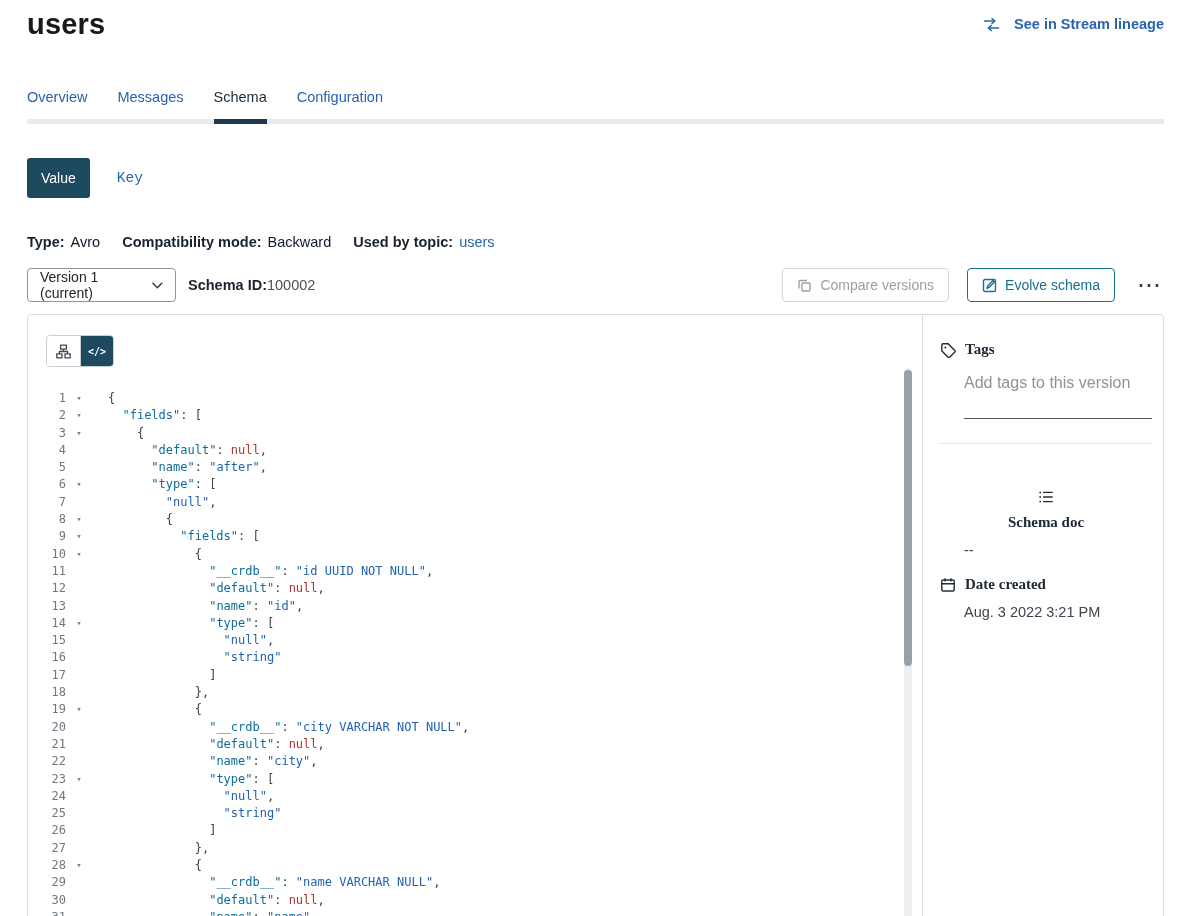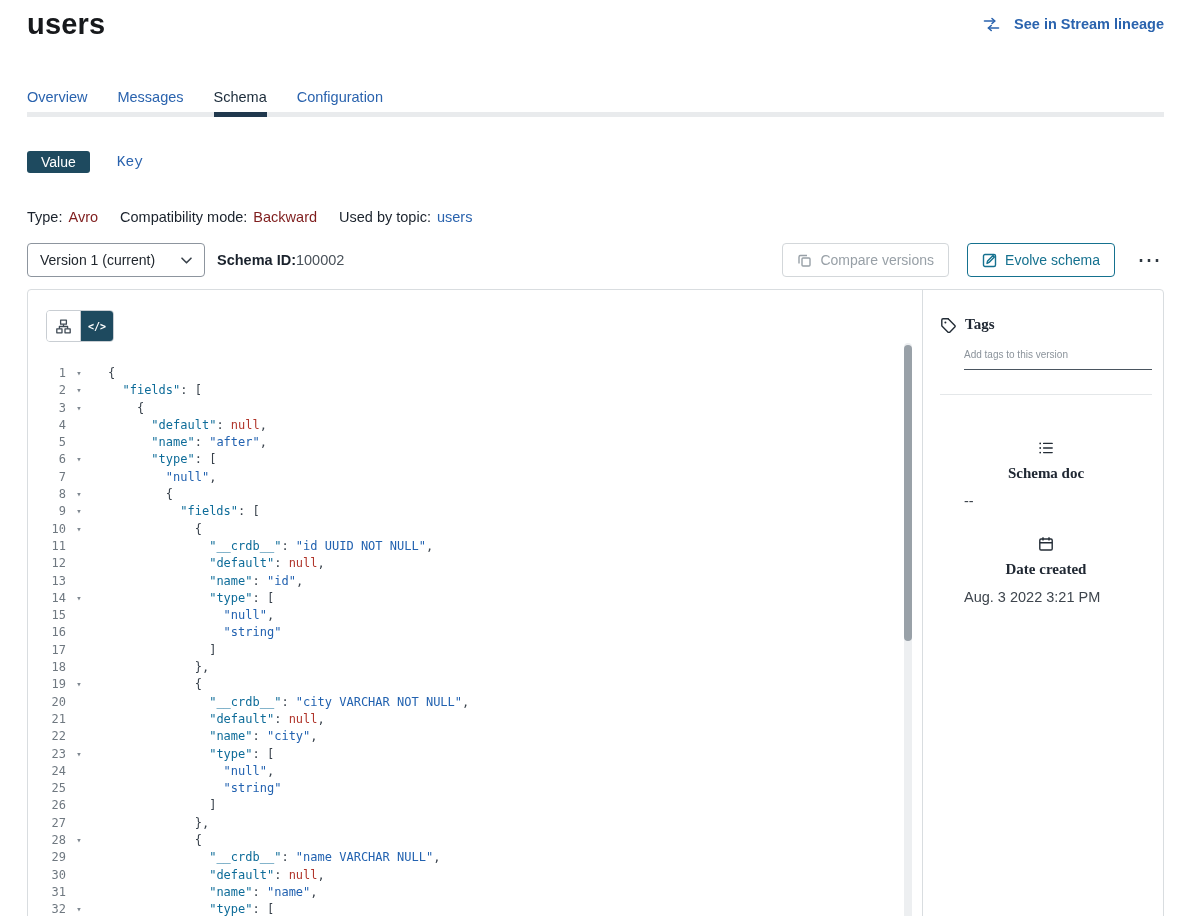--- a/index.html
+++ b/index.html
@@ -23,40 +23,40 @@
 
   
   .header-row{display:flex;justify-content:space-between;align-items:flex-start;}
   h1.title{margin:0;font-size:29px;font-weight:800;color:#17191c;letter-spacing:.2px;}
   .lineage-link{display:flex;align-items:center;gap:14px;color:var(--link);
     font-size:14.5px;font-weight:600;margin-top:8px;cursor:pointer;text-decoration:none;}
   .lineage-link svg{display:block;}
 
   
   .tabs{display:flex;gap:30px;margin-top:48px;border-bottom:5px solid #e9ebed;}
-  .tab{font-size:14.5px;color:var(--link);padding-bottom:7px;cursor:pointer;font-weight:500;}
+  .tab{font-size:14.5px;color:var(--link);padding-bottom:14px;cursor:pointer;font-weight:500;}
   .tab.active{color:#1b2b3a;border-bottom:5px solid #20384d;margin-bottom:-5px;}
 
   
   .kv-toggle{margin-top:34px;display:flex;align-items:center;gap:27px;}
-  .btn-value{background:var(--darkbtn);color:#fff;font-size:14px;height:22px;
+  .btn-value{background:var(--darkbtn);color:#fff;font-size:14px;height:40px;
     padding:0 14px;border:none;border-radius:3px;cursor:pointer;font-family:inherit;}
   .btn-key{color:var(--link);font-size:14.5px;background:none;border:none;cursor:pointer;
     padding:0;font-family:Liberation Mono, monospace;font-weight:500;}
 
   
   .meta-row{margin-top:36px;font-size:14.5px;display:flex;align-items:baseline;gap:22px;}
   .meta-item{display:flex;gap:6px;align-items:baseline;}
-  .meta-label{font-weight:400;color:#1a222c;}
-  .meta-value{color:#7f1d1d;}
+  .meta-label{font-weight:700;color:#1a222c;}
+  .meta-value{color:#0f172a;}
   .meta-link{color:var(--link);cursor:pointer;text-decoration:none;}
 
   
   .toolbar-row{margin-top:18px;display:flex;align-items:center;}
-  .version-select{width:178px;height:34px;border:1px solid #8d959e;border-radius:4px;
+  .version-select{width:149px;height:34px;border:1px solid #8d959e;border-radius:4px;
     display:flex;align-items:center;justify-content:space-between;padding:0 12px;
     font-size:14px;color:#21272e;cursor:pointer;background:#fff;}
   .schema-id-label{font-weight:700;margin-left:12px;font-size:14.5px;color:#1a222c;}
   .schema-id-value{font-size:14.5px;color:#4a525a;}
   .tb-spacer{flex:1;}
   .btn{height:34px;border-radius:4px;background:#fff;display:flex;align-items:center;
     gap:8px;padding:0 14px;font-size:14px;cursor:pointer;font-family:inherit;}
   .btn-compare{border:1px solid #d3d7da;color:#98a0a7;margin-right:18px;cursor:default;}
   .btn-evolve{border:1px solid var(--teal);color:var(--teal);margin-right:20px;font-weight:500;}
   .btn-more{background:none;border:none;font-size:24px;line-height:14px;color:#2e3740;
@@ -88,26 +88,26 @@
   .scrollbar{position:absolute;top:53px;bottom:0;right:10px;width:8px;background:#edeff1;
     border-radius:4px;}
   .scrollbar .thumb{position:absolute;top:2px;left:0;width:8px;height:296px;background:#99a1a8;
     border-radius:4px;}
 
   
   .side-pane{flex:1;padding:26px 16px 0 17px;}
   .side-head{display:flex;align-items:center;gap:9px;font-size:15px;font-weight:700;color:#202833;font-family:Liberation Serif, serif;}
   .side-head svg{display:block;flex:none;}
   .tags-input{display:block;margin:10px 0 0 24px;width:188px;border:none;
-    border-bottom:1px solid #4a5560;padding:6px 0 9px;font-size:10px;color:#2a323a;
+    border-bottom:1px solid #4a5560;padding:6px 0 26px;font-size:16px;color:#2a323a;
     font-family:inherit;outline:none;background:transparent;}
   .tags-input::placeholder{color:#8b939b;}
   .side-divider{margin-top:24px;border-top:1px solid #e4e7e9;height:0;}
   .side-head.sec-doc{margin-top:45px;flex-direction:column;}
-  .side-head.sec-date{margin-top:27px;flex-direction:column;}
+  .side-head.sec-date{margin-top:18px;}
   .side-val{margin:11px 0 0 24px;font-size:14.5px;color:#3e454d;}
 </style>
 </head>
 <body>
 
 <div class="page">
 
   <div class="header-row">
     <h1 class="title">users</h1>
     <a class="lineage-link">

